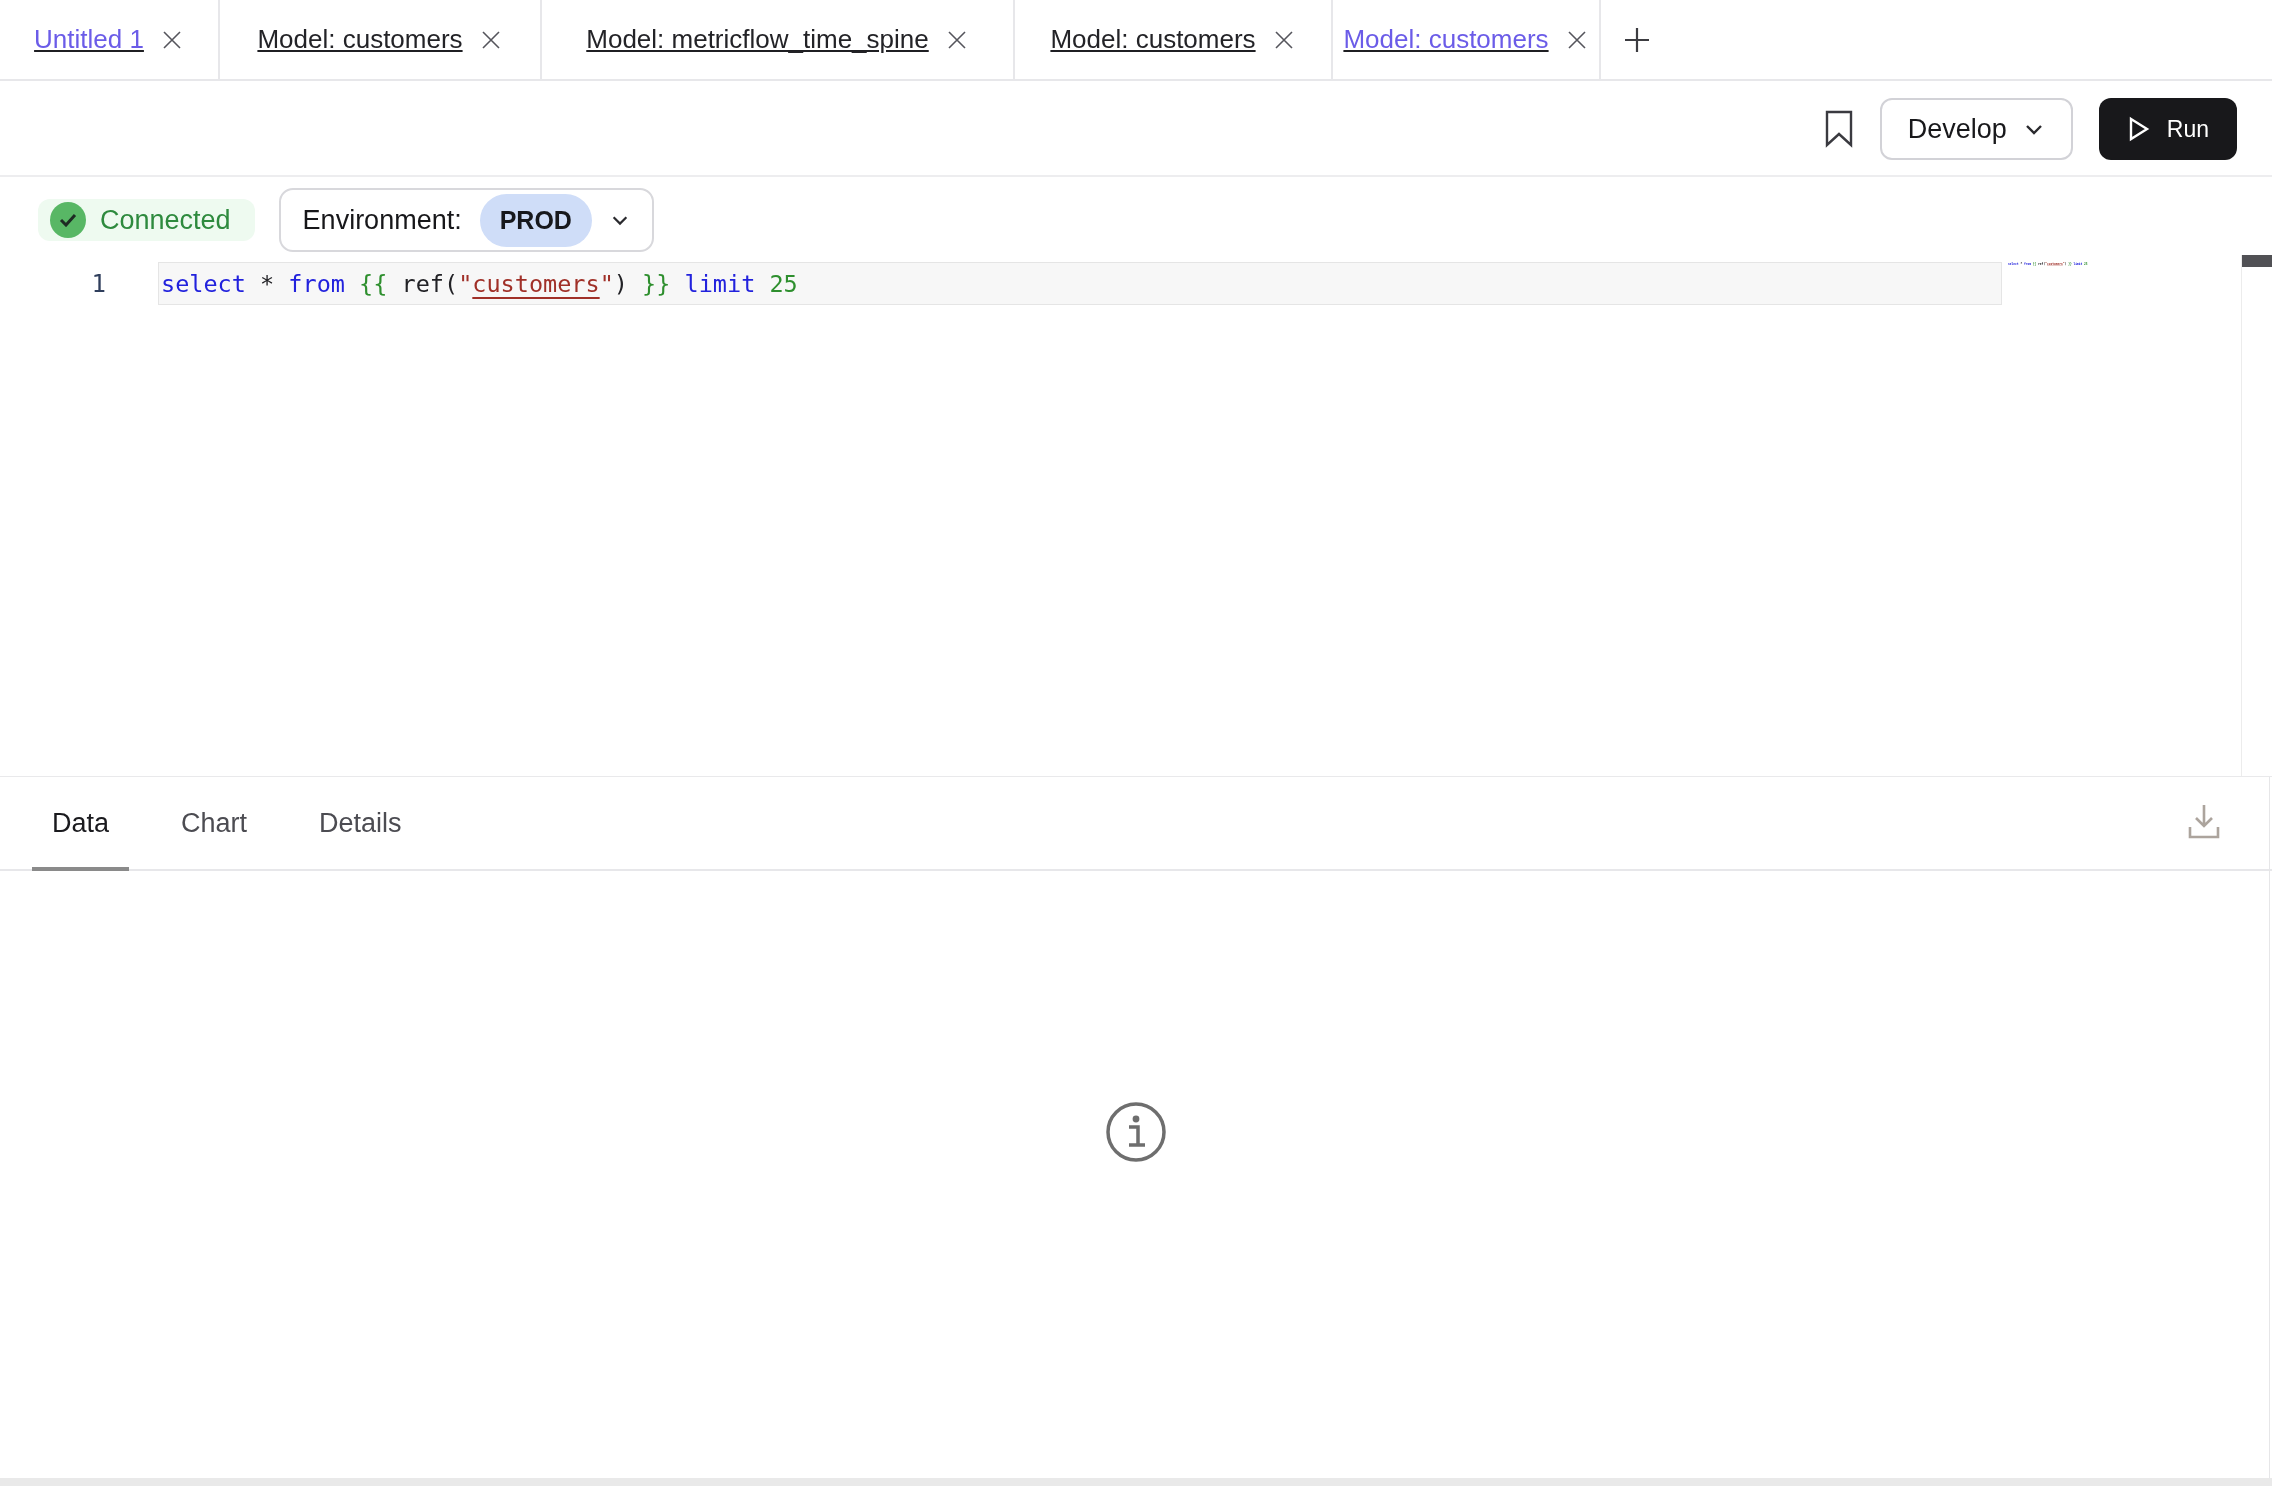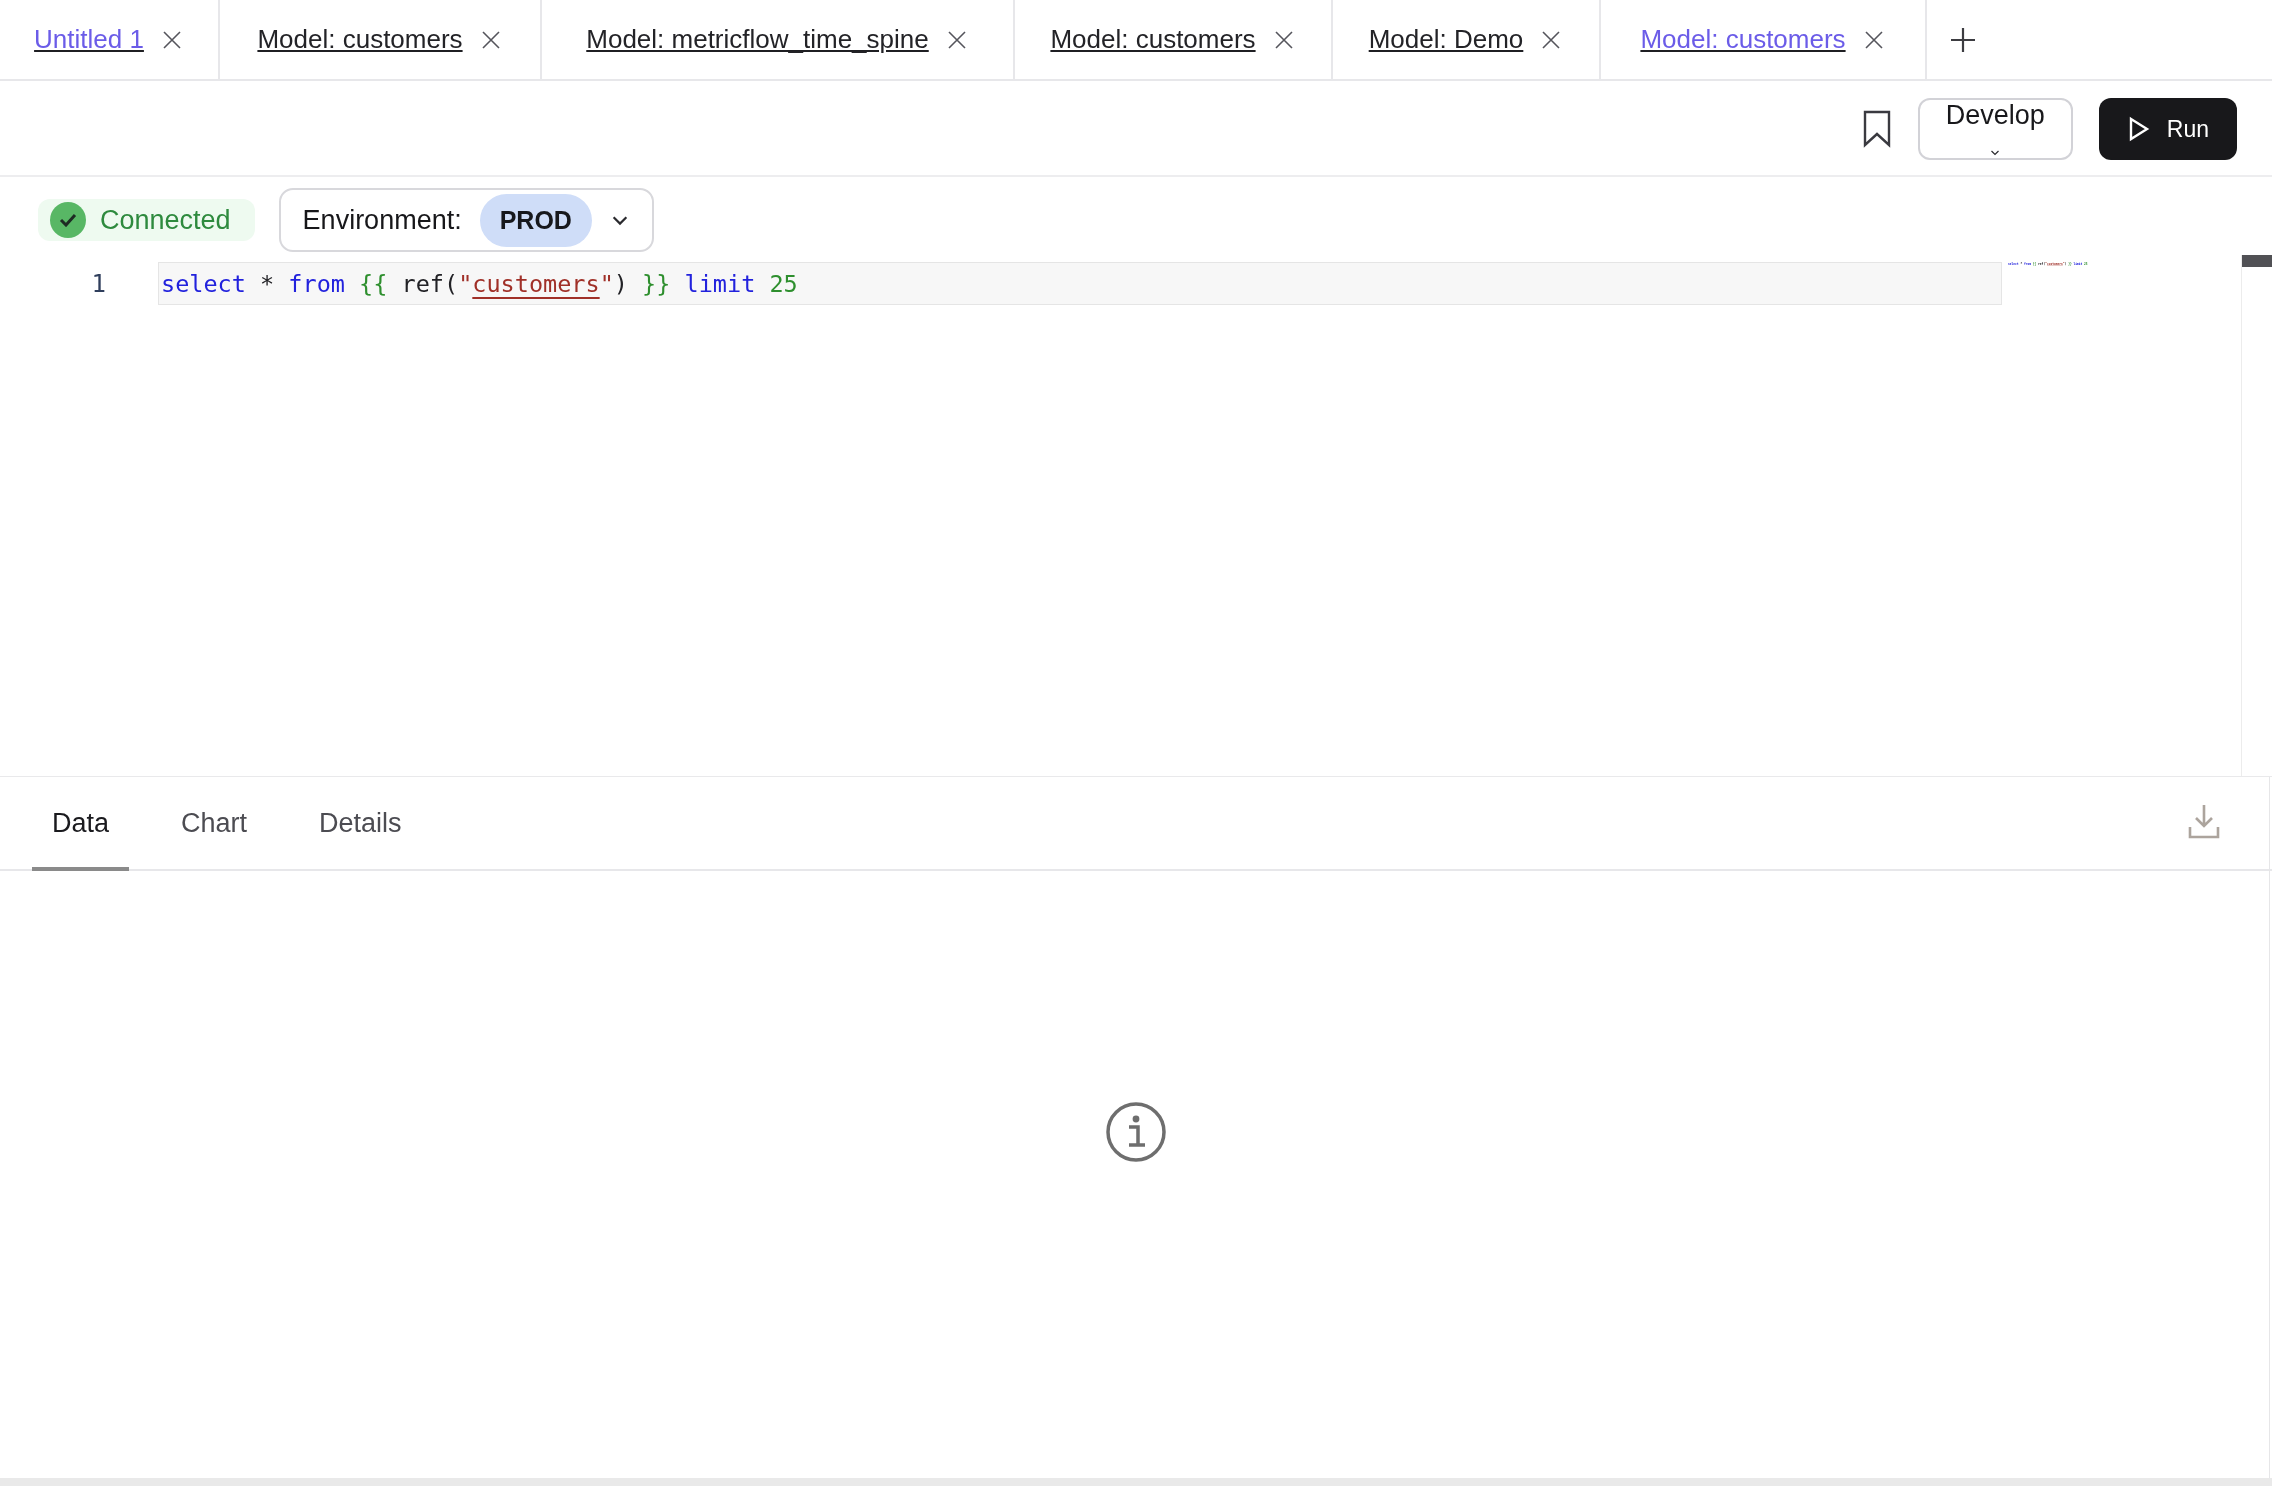--- a/index.html
+++ b/index.html
@@ -44,21 +44,21 @@
     position: absolute; left: 0; top: 83px; width: 2272px; height: 94px;
     display: flex; align-items: center; justify-content: flex-end;
     gap: 26px; padding-right: 35px; background: #fff;
     border-bottom: 2px solid #ededef;
   }
   .bookmark-btn { background: none; border: none; cursor: pointer; display: flex; }
   .bookmark-icon { width: 30px; height: 38px; stroke: #3a3a40; stroke-width: 2.4; fill: none; }
   .develop-btn {
     height: 62px; padding: 0 26px; background: #fff;
     border: 2px solid #d2d2d7; border-radius: 12px;
-    display: flex; align-items: center; gap: 16px; cursor: pointer; flex-direction: column;
+    display: flex; align-items: center; gap: 16px; cursor: pointer;
   }
   .develop-btn span { font-size: 27px; font-weight: 500; color: #18181b; }
   .chev { width: 22px; height: 22px; stroke: #2a2a2e; stroke-width: 2.4; fill: none; }
   .run-btn {
     height: 62px; padding: 0 28px; border: none; border-radius: 12px;
     background: var(--run-bg); color: #fff;
     display: flex; align-items: center; gap: 16px; cursor: pointer;
   }
   .run-btn span { font-size: 23px; font-weight: 400; color: #fff; }
   .play-icon { width: 24px; height: 26px; stroke: #fff; stroke-width: 2.4; fill: none; }
@@ -182,26 +182,20 @@
     <svg class="close-x" viewBox="0 0 24 24">
         <path d="M4 4 L20 20 M20 4 L4 20"></path>
       </svg>
   </div>
   <div class="tab">
     <span class="tab-label">Model: customers</span>
     <svg class="close-x" viewBox="0 0 24 24">
         <path d="M4 4 L20 20 M20 4 L4 20"></path>
       </svg>
   </div>
-  <div class="tab">
-    <span class="tab-label">Model: Demo</span>
-    <svg class="close-x" viewBox="0 0 24 24">
-        <path d="M4 4 L20 20 M20 4 L4 20"></path>
-      </svg>
-  </div>
   <div class="tab accent">
     <span class="tab-label">Model: customers</span>
     <svg class="close-x" viewBox="0 0 24 24">
         <path d="M4 4 L20 20 M20 4 L4 20"></path>
       </svg>
   </div>
   <button class="newtab-btn">
     <svg class="plus-icon" viewBox="0 0 30 30" fill="none">
         <path d="M15 3 V27 M3 15 H27"></path>
       </svg>

